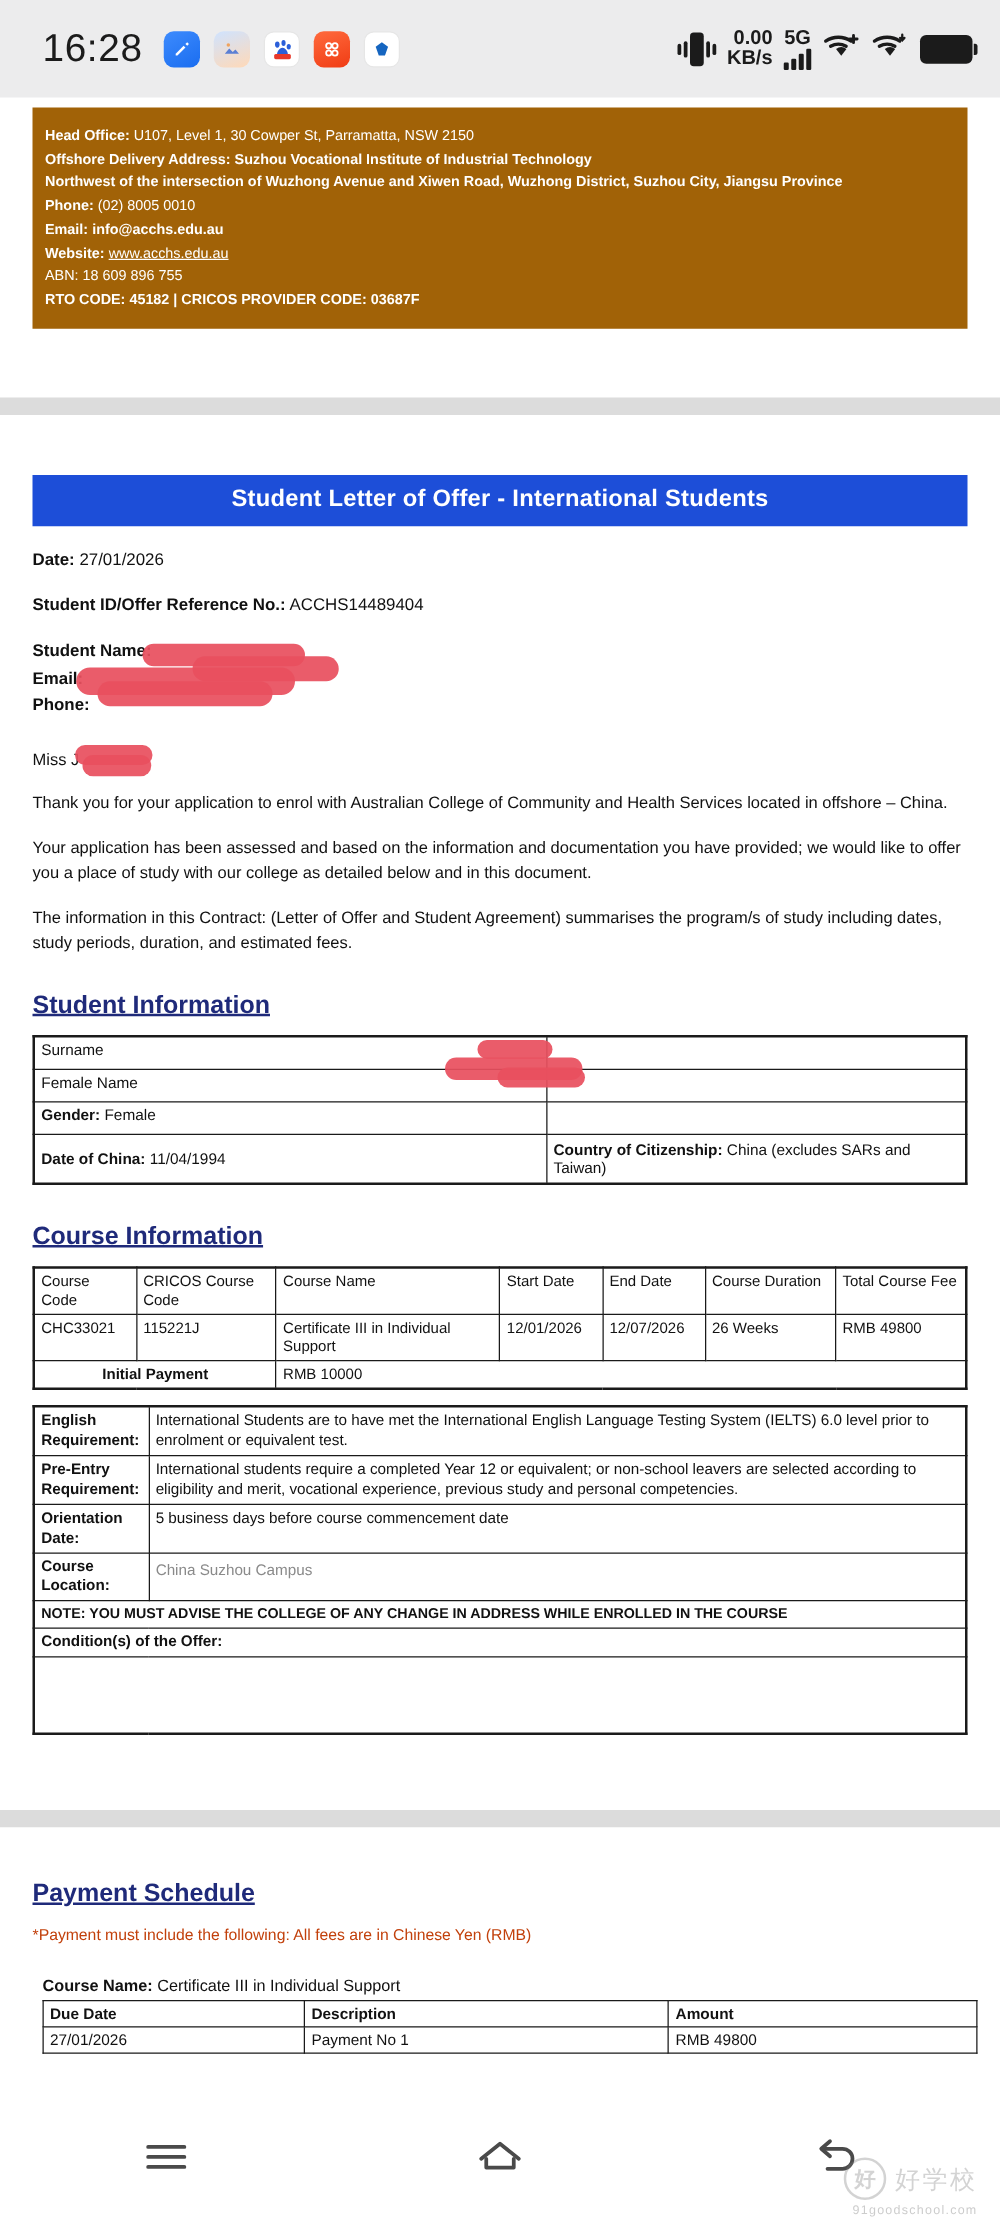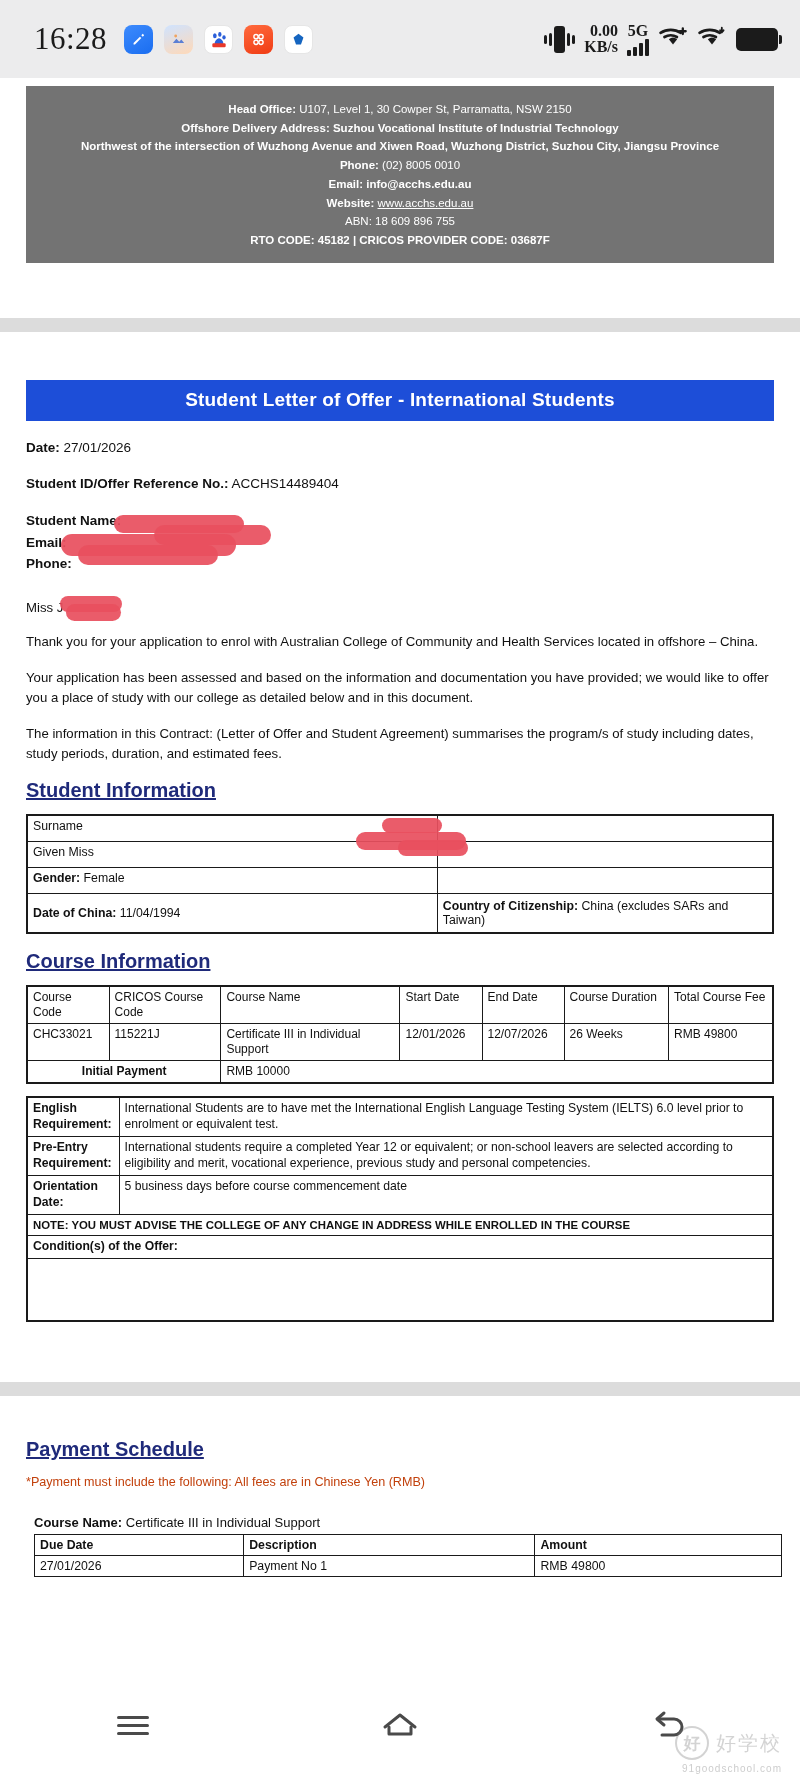--- a/index.html
+++ b/index.html
@@ -14,21 +14,20 @@
   }
 
   
   .statusbar {
     height: 78px;
     background: #ececed;
     display: flex;
     align-items: center;
     justify-content: space-between;
     padding: 0 22px 0 34px;
-    font-family: Liberation Serif, serif;
   }
   .sb-left { display: flex; align-items: center; gap: 11px; }
   .sb-clock {
     font-size: 31px;
     color: #1b1b1b;
     letter-spacing: 0.5px;
     margin-right: 6px;
   }
   .appicon {
     width: 29px; height: 29px;
@@ -72,24 +71,23 @@
 
   .page-gap {
     height: 14px;
     background: #dcdcdc;
   }
   .pad-white { background:#ffffff; }
 
   
   .blue-head {
     margin: 8px 26px 0 26px;
-    background: #737373;
+    background: #a16207;
     color: #ffffff;
     padding: 14px 10px 13px 10px;
-    text-align: center;
     font-size: 11.5px;
     line-height: 1.63;
   }
   .blue-head b { font-weight: bold; }
   .blue-head .uline { text-decoration: underline; }
 
   
   .banner {
     margin: 0 26px;
     background: #1d4ed8;
@@ -117,21 +115,21 @@
     border-radius: 13px;
     opacity: 0.93;
     pointer-events: none;
   }
 
   h2.sect {
     font-size: 20px;
     color: #1f2a7a;
     text-decoration: underline;
     font-weight: bold;
-    margin: 16px 0 12px 0;
+    margin: 30px 0 12px 0;
   }
 
   table.t {
     border-collapse: collapse;
     width: 100%;
     font-size: 12.3px;
     color: #111;
   }
   table.t td, table.t th {
     border: 1px solid #1a1a1a;
@@ -365,21 +363,21 @@
       <h2 class="sect">Student Information</h2>
 
       <div style="position:relative;">
         <table class="t outer tbl-student">
           <tbody>
               <tr>
             <td style="width:55%;" class="lbl">Surname</td>
             <td></td>
           </tr>
           <tr>
-            <td class="lbl">Given Miss</td>
+            <td class="lbl">Female Name</td>
             <td></td>
           </tr>
           <tr>
             <td class="lbl">
               <b>Gender:</b>
               <span>Female</span>
             </td>
             <td></td>
           </tr>
           <tr>
@@ -438,20 +436,24 @@
         </tr>
         <tr>
           <td class="k">Pre-Entry Requirement:</td>
           <td>International students require a completed Year 12 or equivalent; or non-school leavers are selected according to eligibility and merit, vocational experience, previous study and personal competencies.</td>
         </tr>
         <tr>
           <td class="k">Orientation Date:</td>
           <td>5 business days before course commencement date</td>
         </tr>
         <tr>
+          <td class="k">Course Location:</td>
+          <td class="grey" style="padding-top:6px;padding-bottom:6px;">China Suzhou Campus</td>
+        </tr>
+        <tr>
           <td colspan="2" class="note">NOTE: YOU MUST ADVISE THE COLLEGE OF ANY CHANGE IN ADDRESS WHILE ENROLLED IN THE COURSE</td>
         </tr>
         <tr>
           <td colspan="2" class="cond">Condition(s) of the Offer:</td>
         </tr>
         <tr>
           <td colspan="2" class="blank"></td>
         </tr>
       </tbody>
         </table>

